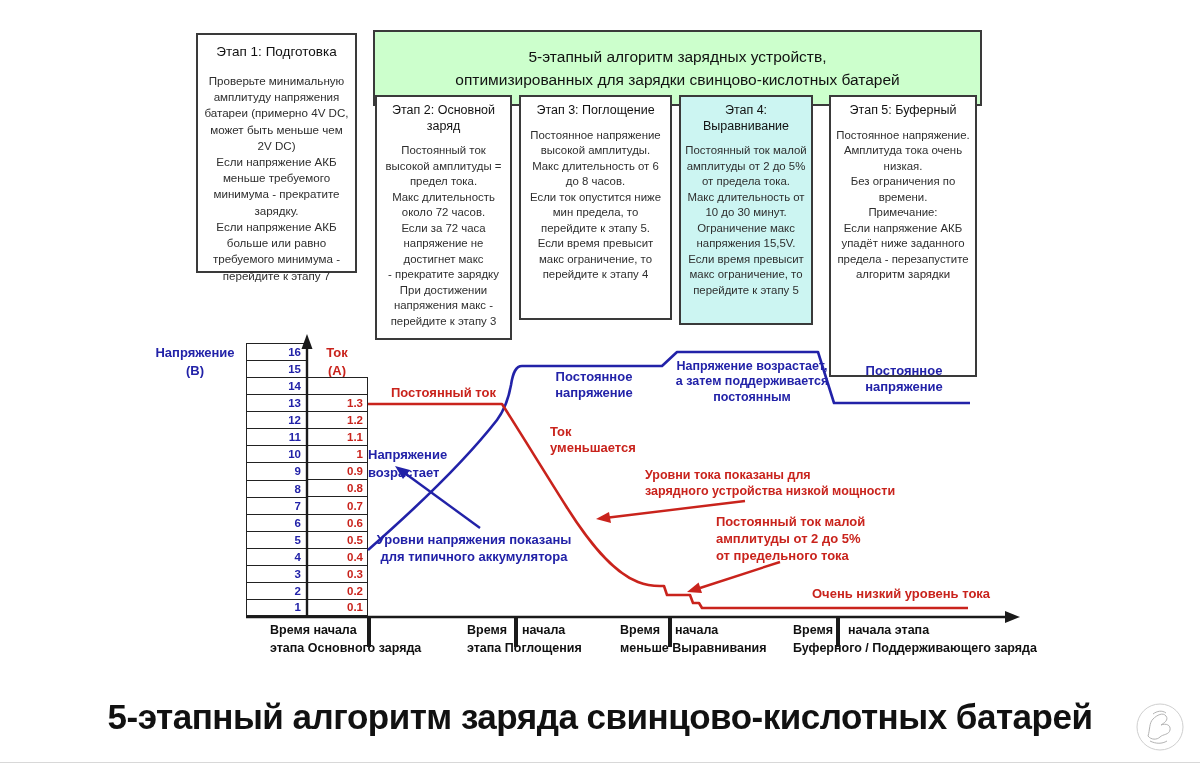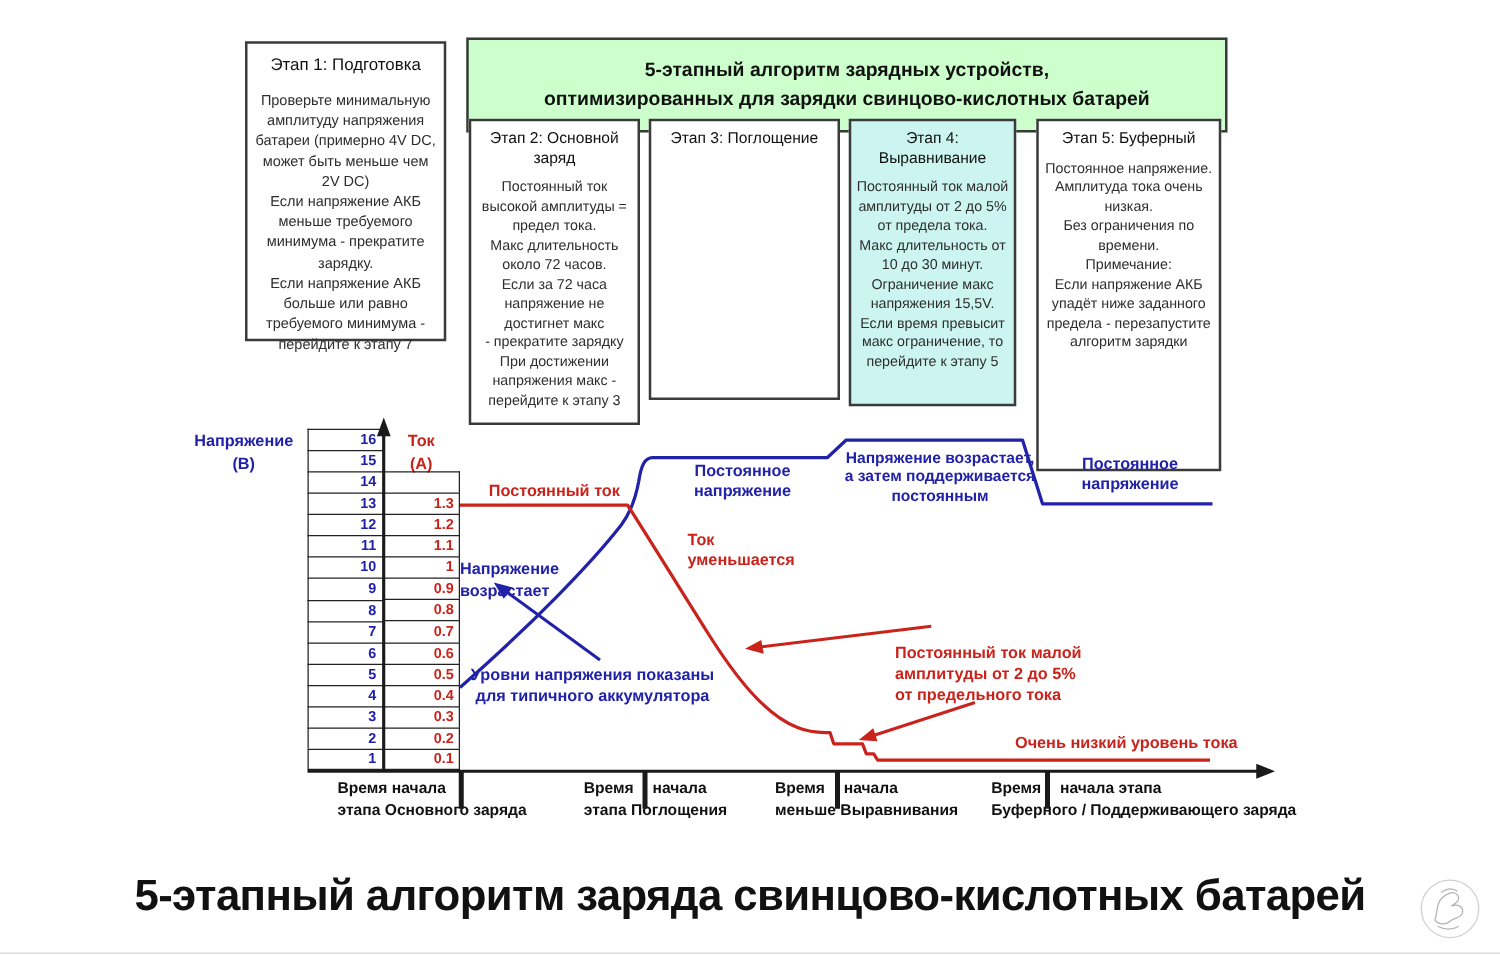--- a/index.html
+++ b/index.html
@@ -19,21 +19,21 @@
   .s4{left:679px;top:95px;width:134px;height:230px;background:var(--cyan)}
   .s5{left:829px;top:95px;width:148px;height:282px}
   .box-h{font-weight:normal;font-size:12.5px;line-height:1.25;padding-top:6px;color:#111}
   .box1 .box-h{font-size:13.5px;padding-top:9px}
   .box-b{font-size:11.4px;line-height:1.36;white-space:pre-line;padding:9px 4px 0 4px}
   .box1 .box-b{font-size:11.6px;line-height:1.4;padding-top:12px}
 
   
   .title-box{position:absolute;left:373px;top:30px;width:609px;height:76px;background:var(--green);
     border:2px solid var(--border);display:flex;align-items:center;justify-content:center;
-    font-weight:bold;font-size:15.5px;line-height:1.5;white-space:pre-line;text-align:center;color:#111}
+    font-weight:normal;font-size:15.5px;line-height:1.5;white-space:pre-line;text-align:center;color:#111}
 
   
   .v-label{position:absolute;left:146px;top:344px;width:98px;color:var(--blue);font-weight:bold;
     font-size:13px;text-align:center;white-space:pre-line;line-height:1.4}
   .c-label{position:absolute;left:309px;top:344px;width:56px;color:var(--red);font-weight:bold;
     font-size:13px;text-align:center;white-space:pre-line;line-height:1.4}
   #voltage-col{position:absolute;left:246px;top:343px;width:61px;height:273px;display:grid;grid-template-rows:repeat(16,1fr)}
   #current-col{position:absolute;left:307px;top:377px;width:61px;height:239px;display:grid;grid-template-rows:repeat(14,1fr)}
   .vcell,.ccell{border:1px solid #222;border-bottom:none;display:flex;align-items:center;justify-content:flex-end;
     font-size:11.5px;font-weight:bold}
@@ -95,20 +95,24 @@
   <div class="box s2">
     <div class="box-h">Этап 2: Основной заряд</div>
     <div class="box-b">Постоянный ток высокой амплитуды = предел тока.
 Макс длительность около 72 часов.
 Если за 72 часа напряжение не достигнет макс
 - прекратите зарядку
 При достижении напряжения макс - перейдите к этапу 3</div>
   </div>
   <div class="box s3">
     <div class="box-h">Этап 3: Поглощение</div>
+    <div class="box-b">Постоянное напряжение высокой амплитуды.
+Макс длительность от 6 до 8 часов.
+Если ток опустится ниже мин предела, то перейдите к этапу 5.
+Если время превысит макс ограничение, то перейдите к этапу 4</div>
   </div>
   <div class="box s4">
     <div class="box-h">Этап 4: Выравнивание</div>
     <div class="box-b">Постоянный ток малой амплитуды от 2 до 5% от предела тока.
 Макс длительность от 10 до 30 минут.
 Ограничение макс напряжения 15,5V.
 Если время превысит макс ограничение, то перейдите к этапу 5</div>
   </div>
   <div class="box s5">
     <div class="box-h">Этап 5: Буферный</div>
@@ -199,20 +203,22 @@
 а затем поддерживается
 постоянным</div>
   <div class="ann blue a-cv2">Постоянное
 напряжение</div>
   <div class="ann red a-dec">Ток
 уменьшается</div>
   <div class="ann blue a-vrise">Напряжение
 возрастает</div>
   <div class="ann blue a-vnote">Уровни напряжения показаны
 для типичного аккумулятора</div>
+  <div class="ann red a-cnote">Уровни тока показаны для
+зарядного устройства низкой мощности</div>
   <div class="ann red a-smallcc">Постоянный ток малой
 амплитуды от 2 до 5%
 от предельного тока</div>
   <div class="ann red a-verylow">Очень низкий уровень тока</div>
 
   <div class="xlab xl-a">
     <div class="r1">
         <span>Время начала</span>
       </div>
     <div>этапа Основного заряда</div>

